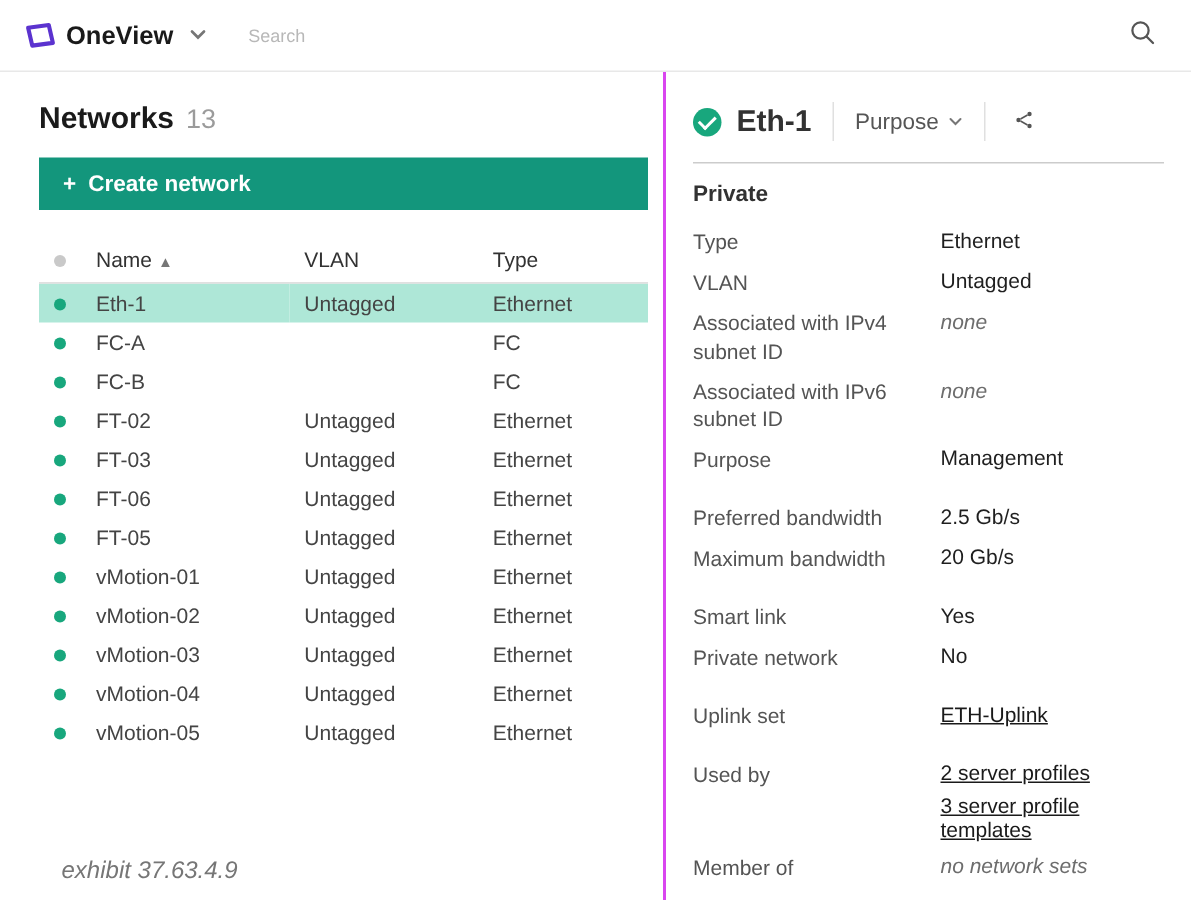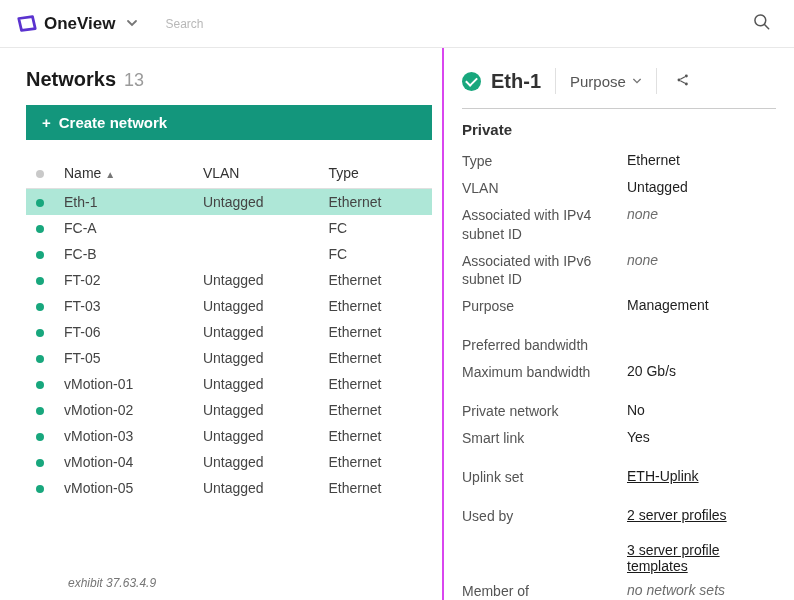--- a/index.html
+++ b/index.html
@@ -125,25 +125,25 @@
     .net-table tbody tr.selected {
       background: #aee7d7;
     }
     .status-dot {
       display:inline-block;
       width:8px;height:8px;
       border-radius:50%;
       background:#18a77d;
     }
     .exhibit {
-      font-size: 12px;
+      font-size: 16px;
       color:#767676;
       font-style: italic;
       margin-top:10px;
-      margin-left:42px;
+      margin-left:15px;
     }
 
     
     .detail-header {
       display:flex;
       align-items:center;
       gap:10px;
       padding-bottom: 14px;
       margin-bottom: 0;
     }
@@ -198,21 +198,21 @@
     .prop-value {
       color:#1f1f1f;
       flex:1;
     }
     .prop-value.none { font-style: italic; color:#6d6d6d;}
     .prop-value a {
       color:#1a1a1a;
       text-decoration: underline;
     }
     .block-gap { height: 12px; }
-    .used-by-list { display:flex; flex-direction:column; gap:19px;}
+    .used-by-list { display:flex; flex-direction:column; gap:6px;}
   </style>
 </head>
 <body>
 
 <div class="topbar">
   <div class="logo">
     <span class="logo-icon">
       <svg width="22" height="22" viewBox="0 0 24 24">
         <path d="M3 6 L18 4 L21 17 L6 19 Z" fill="none" stroke="#5b33cf" stroke-width="3" stroke-linejoin="round"></path>
       </svg>
@@ -375,33 +375,34 @@
         <div class="prop-label">Associated with IPv6 subnet ID</div>
         <div class="prop-value none">none</div>
       </div>
     <div class="prop-row">
         <div class="prop-label">Purpose</div>
         <div class="prop-value">Management</div>
       </div>
     <div class="block-gap"></div>
     <div class="prop-row">
         <div class="prop-label">Preferred bandwidth</div>
+        <div class="prop-value">2.5 Gb/s</div>
       </div>
     <div class="prop-row">
         <div class="prop-label">Maximum bandwidth</div>
         <div class="prop-value">20 Gb/s</div>
       </div>
     <div class="block-gap"></div>
     <div class="prop-row">
+        <div class="prop-label">Smart link</div>
+        <div class="prop-value">Yes</div>
+      </div>
+    <div class="prop-row">
         <div class="prop-label">Private network</div>
         <div class="prop-value">No</div>
-      </div>
-    <div class="prop-row">
-        <div class="prop-label">Smart link</div>
-        <div class="prop-value">Yes</div>
       </div>
     <div class="block-gap"></div>
     <div class="prop-row">
         <div class="prop-label">Uplink set</div>
         <div class="prop-value"><a href="#">ETH-Uplink</a></div>
       </div>
     <div class="block-gap"></div>
     <div class="prop-row">
         <div class="prop-label">Used by</div>
       <div class="prop-value used-by-list">

